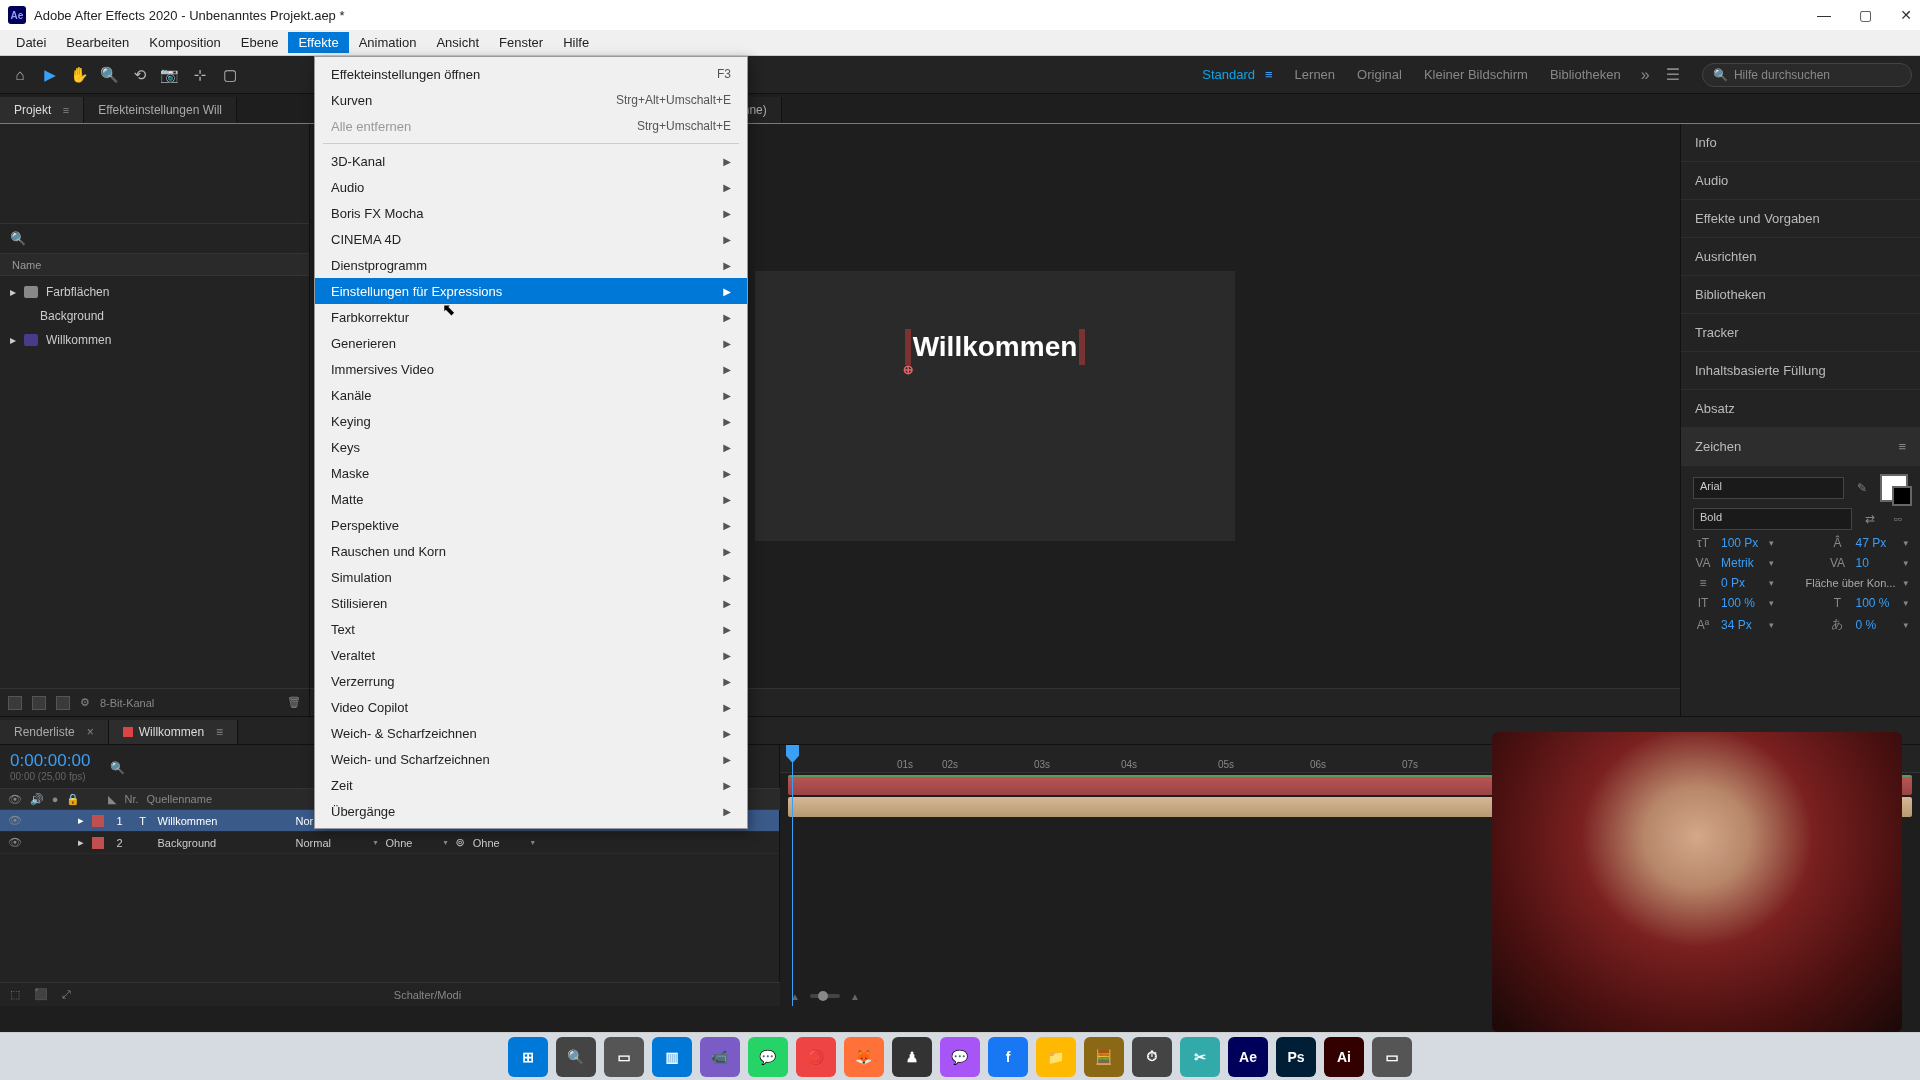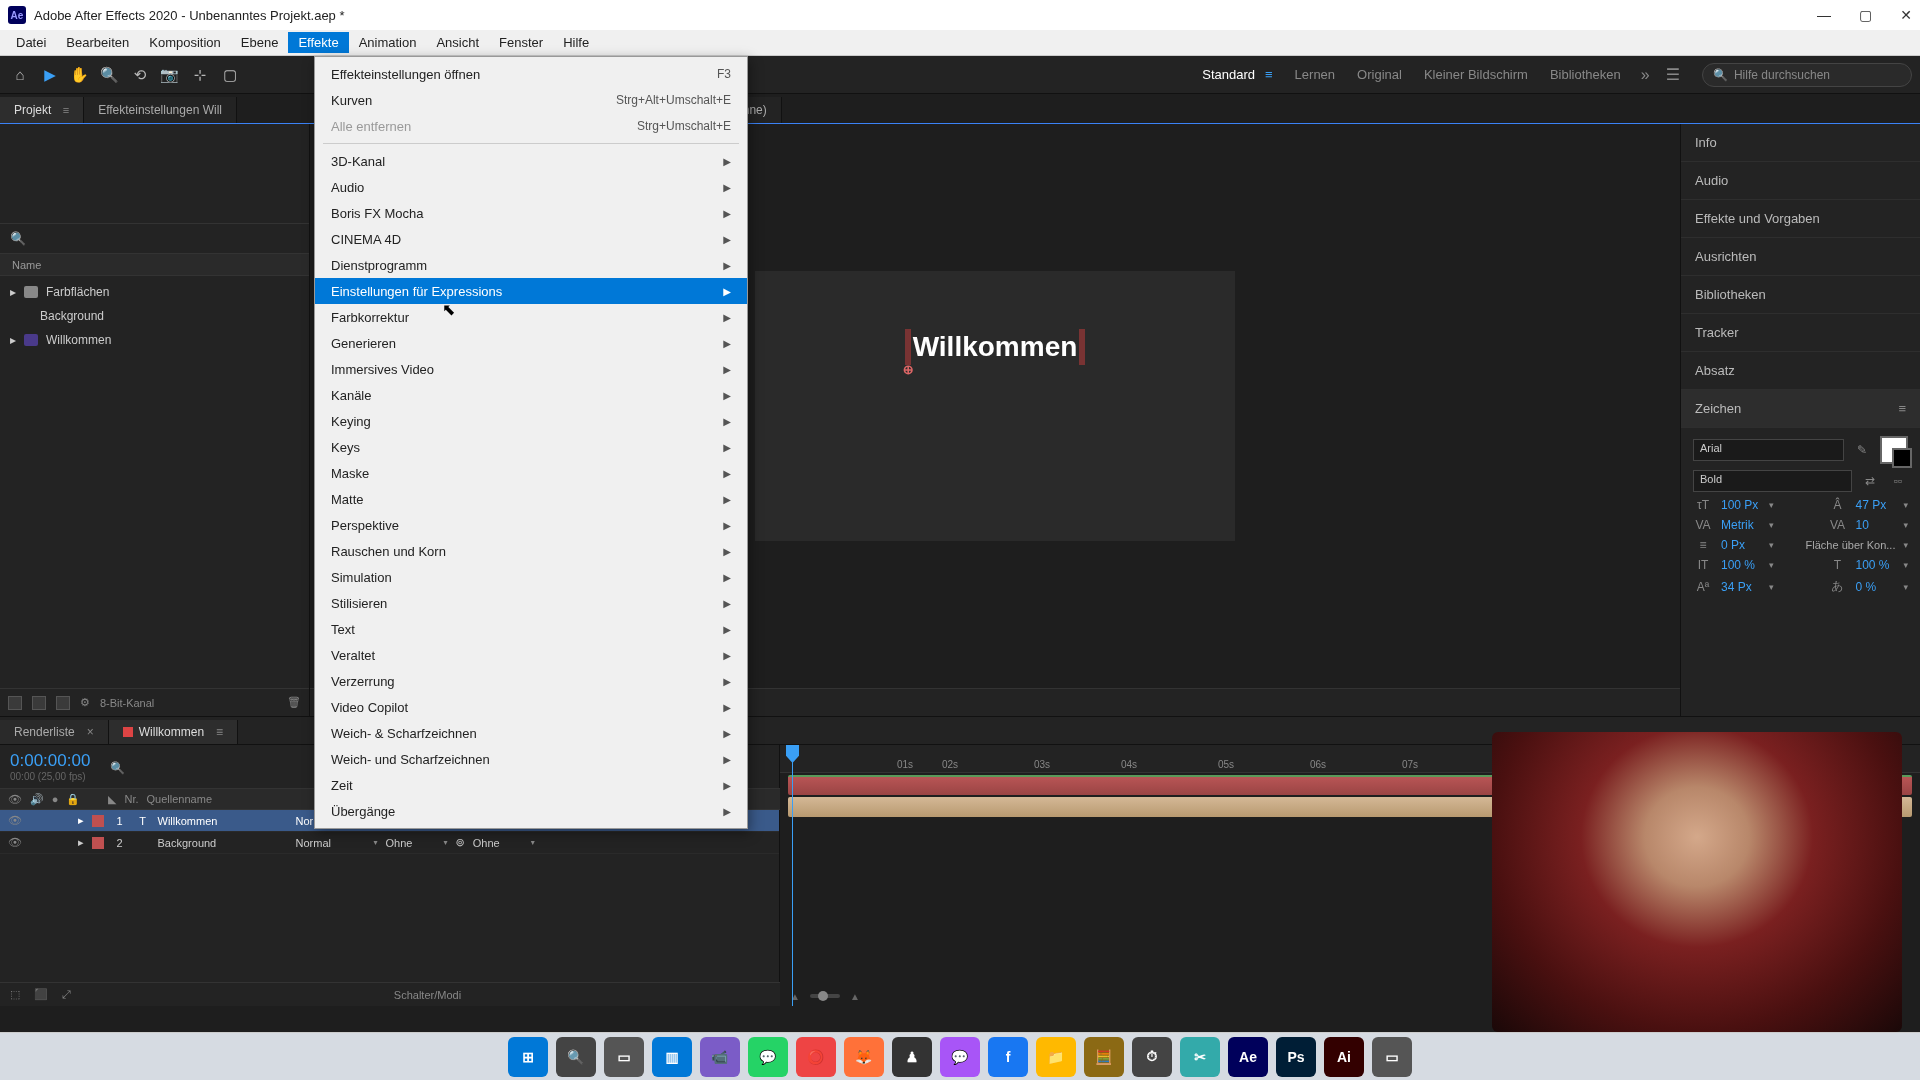--- a/index.html
+++ b/index.html
@@ -14,21 +14,21 @@
 
 .menubar { height: 26px; background: #f0f0f0; display: flex; align-items: center; padding: 0 6px; font-size: 13px; color: #222; border-bottom: 1px solid #ccc; }
 .menubar .menu-item { padding: 3px 10px; cursor: pointer; }
 .menubar .menu-item.active { background: #0078d7; color: #fff; }
 
 
 .toolbar { height: 38px; background: #232323; display: flex; align-items: center; padding: 0 8px; gap: 6px; border-bottom: 1px solid #111; }
 .toolbar .tool-icon { width: 24px; height: 24px; display: flex; align-items: center; justify-content: center; color: #b8b8b8; font-size: 15px; cursor: pointer; }
 .toolbar .tool-icon.active { color: #3a9ff5; }
 .toolbar .workspace-tabs { margin-left: auto; display: flex; gap: 22px; align-items: center; color: #888; font-size: 13px; }
-.toolbar .workspace-tabs .ws.active { color: #ffffff; margin-left: 12px; }
+.toolbar .workspace-tabs .ws.active { color: #0ea5e9; margin-left: 12px; }
 .toolbar .search-box { width: 210px; height: 24px; background: #2a2a2a; border: 1px solid #444; border-radius: 12px; display: flex; align-items: center; padding: 0 10px; color: #888; font-size: 12px; margin-left: 16px; gap: 6px; }
 
 
 .panel-tabs-row { height: 30px; background: #1e1e1e; display: flex; align-items: flex-end; border-bottom: 1px solid #3b82f6; }
 .panel-tabs-row .tab { padding: 6px 14px; font-size: 12px; color: #aaa; background: #232323; border-right: 1px solid #111; }
 .panel-tabs-row .tab.active { background: #2d2d2d; color: #ddd; }
 .panel-tabs-row .close-x { color: #888; margin-left: 8px; font-size: 11px; }
 
 
 .main { display: flex; height: 592px; }
@@ -249,20 +249,21 @@
     </div>
   </div>
 
   <div class="right-panels" id="right-panels">
       <div class="right-panel-item">Info</div>
       <div class="right-panel-item">Audio</div>
       <div class="right-panel-item">Effekte und Vorgaben</div>
       <div class="right-panel-item">Ausrichten</div>
       <div class="right-panel-item">Bibliotheken</div>
       <div class="right-panel-item">Tracker</div>
+      <div class="right-panel-item">Inhaltsbasierte Füllung</div>
       <div class="right-panel-item">Absatz</div>
       <div class="right-panel-item active">Zeichen<span style="margin-left: auto; color: rgb(136, 136, 136);">≡</span></div>
       <div class="char-panel">
 <div class="char-row">
           <div class="sel">Arial</div>
           <span class="ico">✎</span>
           <div class="swatch"></div>
         </div>
 <div class="char-row">
           <div class="sel">Bold</div>

